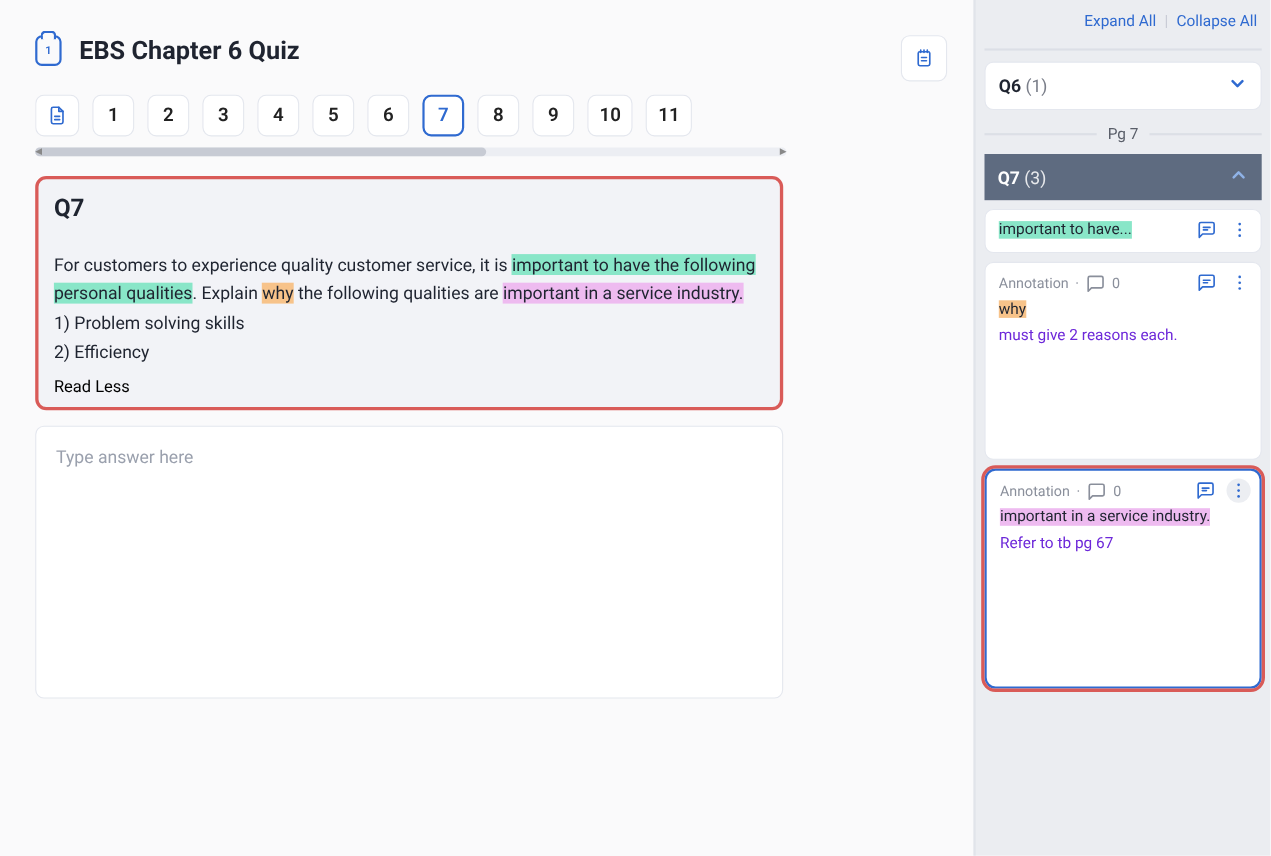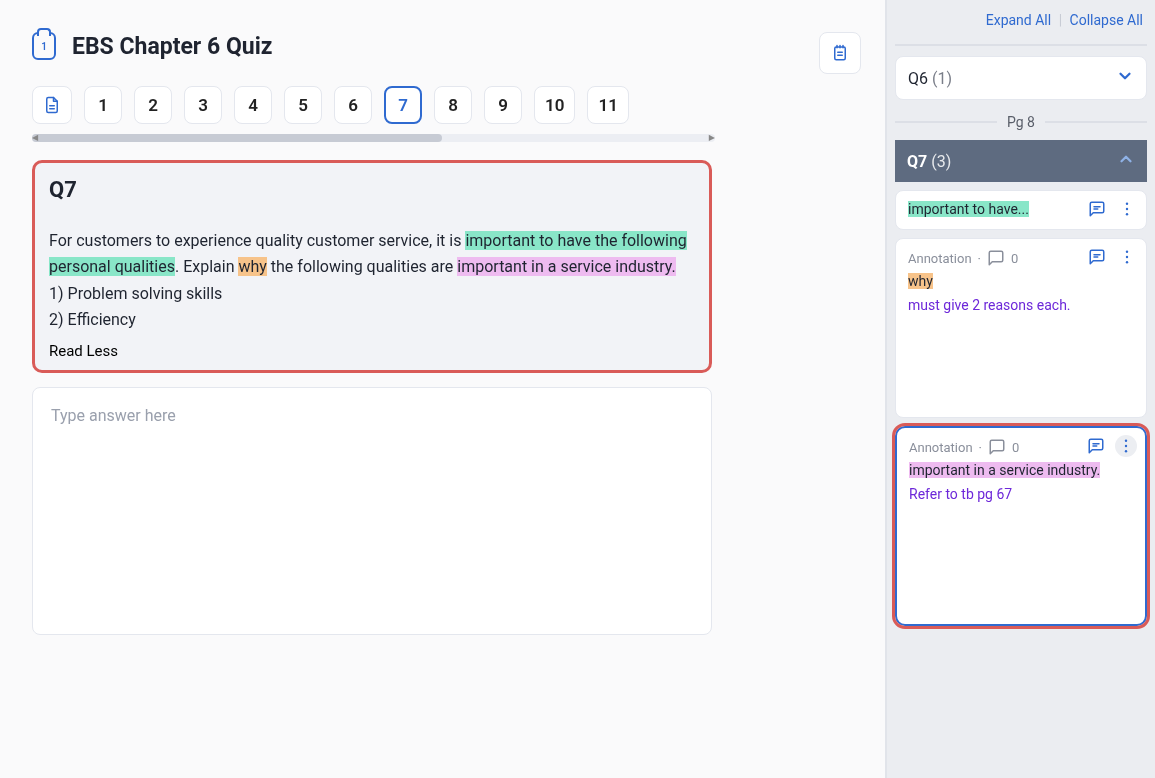--- a/index.html
+++ b/index.html
@@ -132,21 +132,21 @@
   .side-links span { cursor: pointer; }
   .side-links .divider { color: #c7cbd4; margin: 0 4px; }
   .side hr { border: none; border-top: 2px solid #dcdfe6; margin: 2px 0; }
 
   .side-row {
     background: #fff; border: 1px solid #e4e7ee; border-radius: 8px;
     padding: 10px 12px; display: flex; align-items: center; justify-content: space-between;
     cursor: pointer;
   }
   .side-row .lbl { font-size: 16px; }
-  .side-row .lbl b { font-weight: 400; }
+  .side-row .lbl b { font-weight: 700; }
   .side-row .chev { color: #2f6ad0; }
 
   .page-sep { display: flex; align-items: center; gap: 10px; margin: 6px 0 2px; }
   .page-sep::before, .page-sep::after {
     content: ""; flex: 1; border-top: 2px solid #dcdfe6;
   }
   .page-sep span { font-size: 14px; color: #595e69; }
 
   .side-head {
     background: #5e6b80; color: #fff;
@@ -257,21 +257,21 @@
       <b>Q6</b> <span style="color:#7a7e89;">(1)</span>
     </span>
     <span class="chev">
       <svg class="icon" viewBox="0 0 24 24" fill="none" stroke="currentColor" stroke-width="3" stroke-linecap="round" stroke-linejoin="round">
           <polyline points="6 9 12 15 18 9"></polyline>
         </svg>
     </span>
   </div>
 
   <div class="page-sep">
-    <span>Pg 8</span>
+    <span>Pg 7</span>
   </div>
 
   <div class="side-head">
     <span class="lbl">
       <b>Q7</b> <span style="opacity:.85;">(3)</span>
     </span>
     <span class="chev">
       <svg class="icon" viewBox="0 0 24 24" fill="none" stroke="currentColor" stroke-width="3" stroke-linecap="round" stroke-linejoin="round">
           <polyline points="6 15 12 9 18 15"></polyline>
         </svg>

